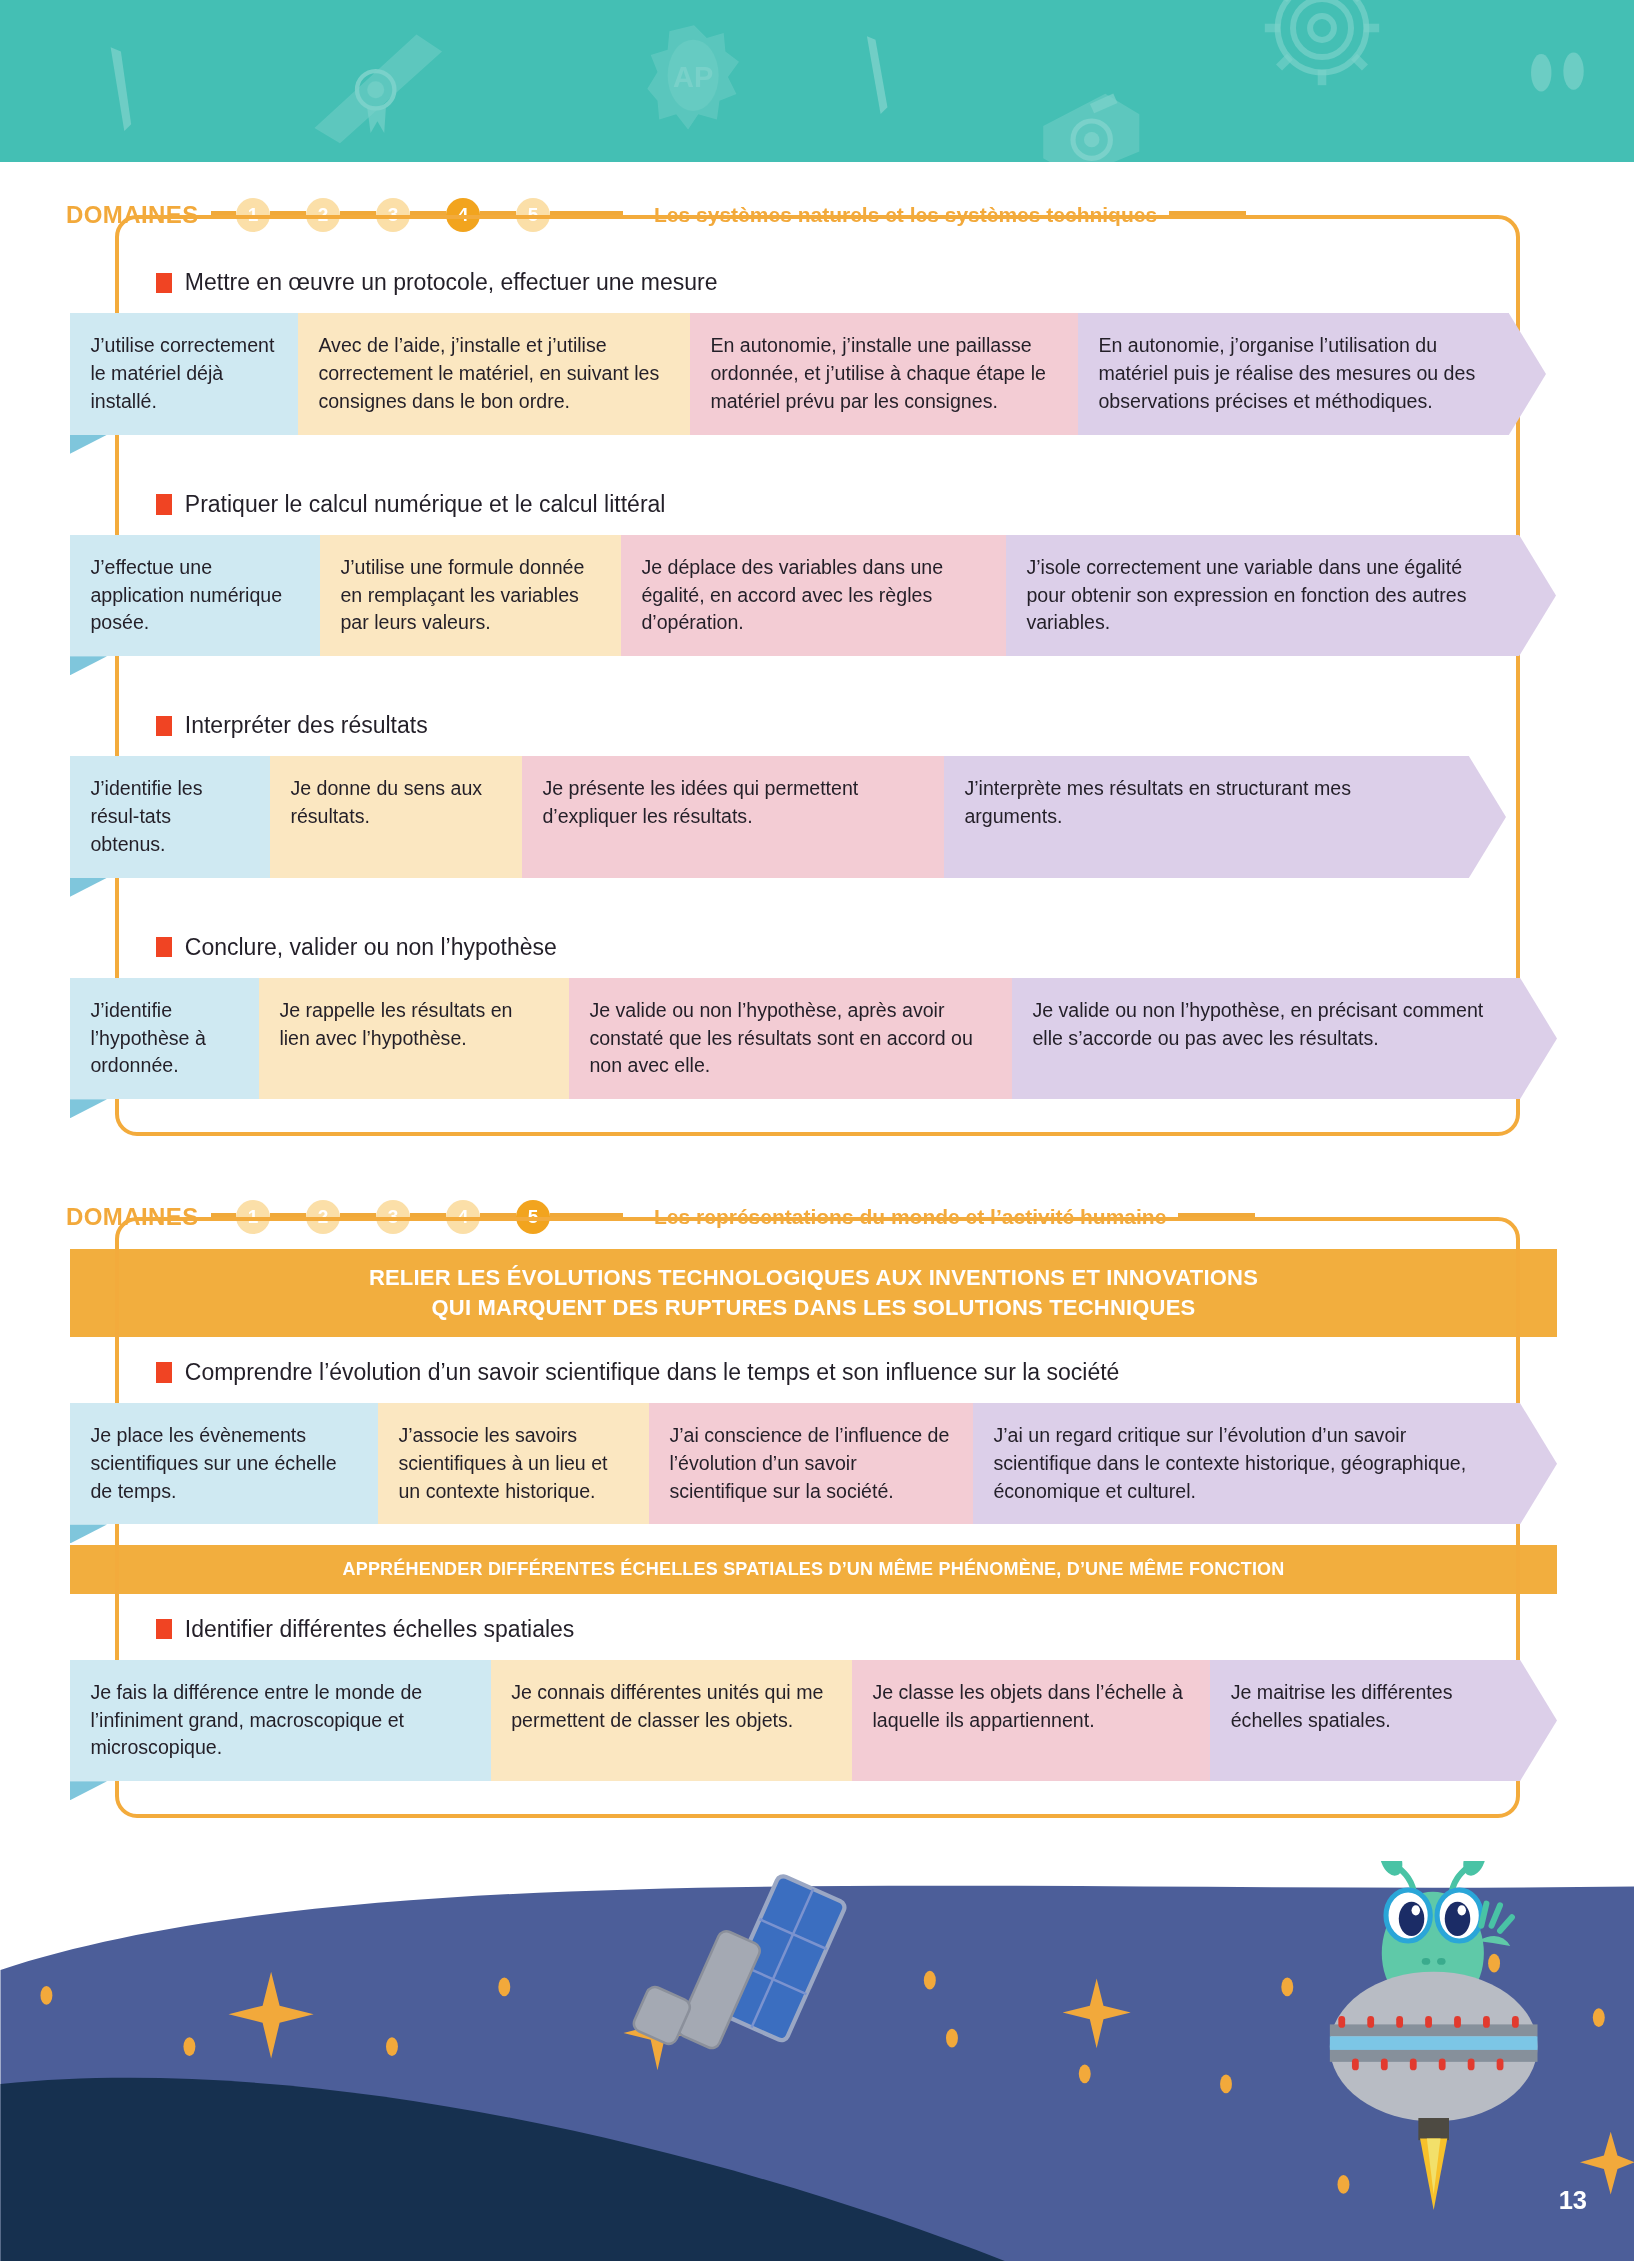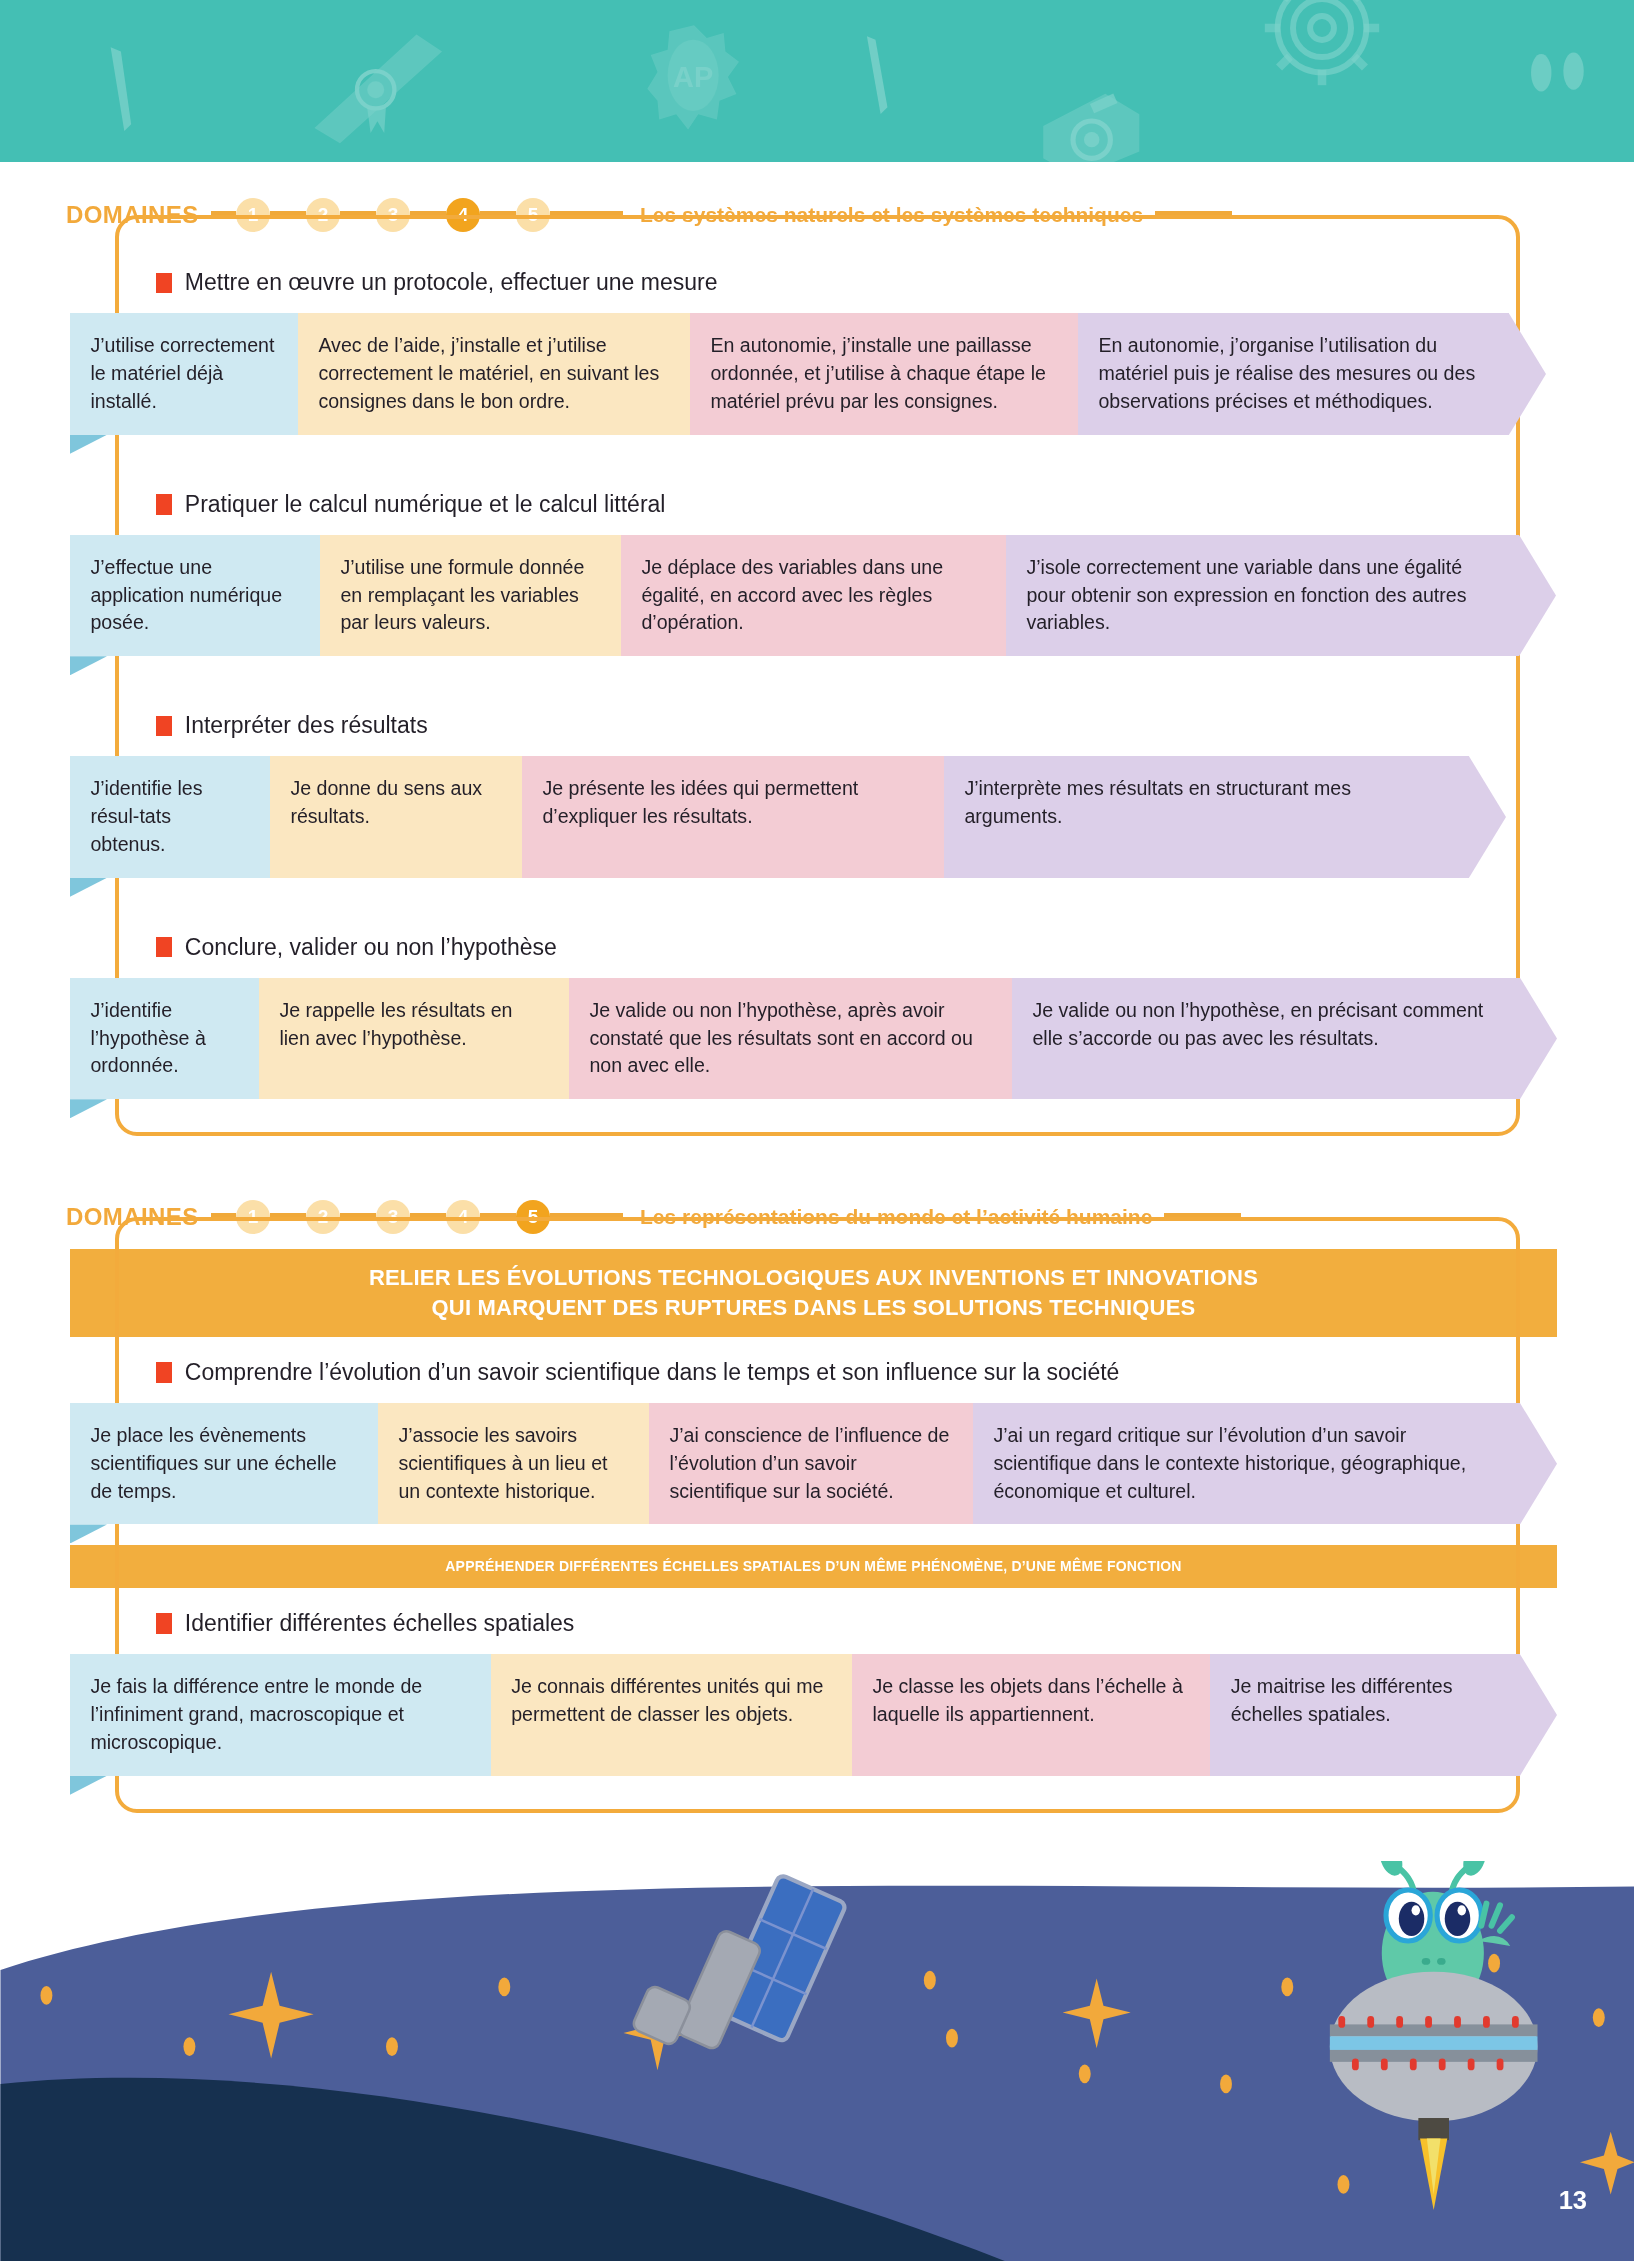--- a/index.html
+++ b/index.html
@@ -40,21 +40,21 @@
   .dom-circle{
     width:34px; height:34px; border-radius:50%;
     background:#fbdfa8; color:#ffffff;
     font-size:19px; font-weight:bold;
     display:flex; align-items:center; justify-content:center;
     flex:0 0 auto;
   }
   .dom-circle.active{ background:#f2a41e; }
   .dom-title{
     font-size:21px; font-weight:bold; color:#f2a93b;
-    white-space:nowrap; margin-left:5px;
+    white-space:nowrap; margin-left:19px;
   }
   .dom-title-line{
     height:7.7px; background:#f0a93a; flex:1 1 auto;
     margin-left:12px; margin-right:0; max-width:77px;
   }
 
   
   .section{
     position:relative;
     margin:0 115px 0 115px;
@@ -107,21 +107,21 @@
   
   .cap-banner{
     margin-left:-45px;
     width:1487px;
     background:#f2ae3e; color:#ffffff;
     text-align:center; font-weight:bold;
     font-size:22px; line-height:1.38;
     padding:13.6px 34px;
     letter-spacing:0.2px;
   }
-  .cap-banner.one-line{ padding:12px 25.5px; font-size:14px; }
+  .cap-banner.one-line{ padding:12px 25.5px; font-size:18px; }
 
   .spacer-sm{ height:20.4px; }
   .spacer-md{ height:34px; }
   .spacer-lg{ height:48px; }
 
   
   .footer{
     position:absolute; left:0; bottom:0; width:1635px; height:400px;
     overflow:hidden;
   }

